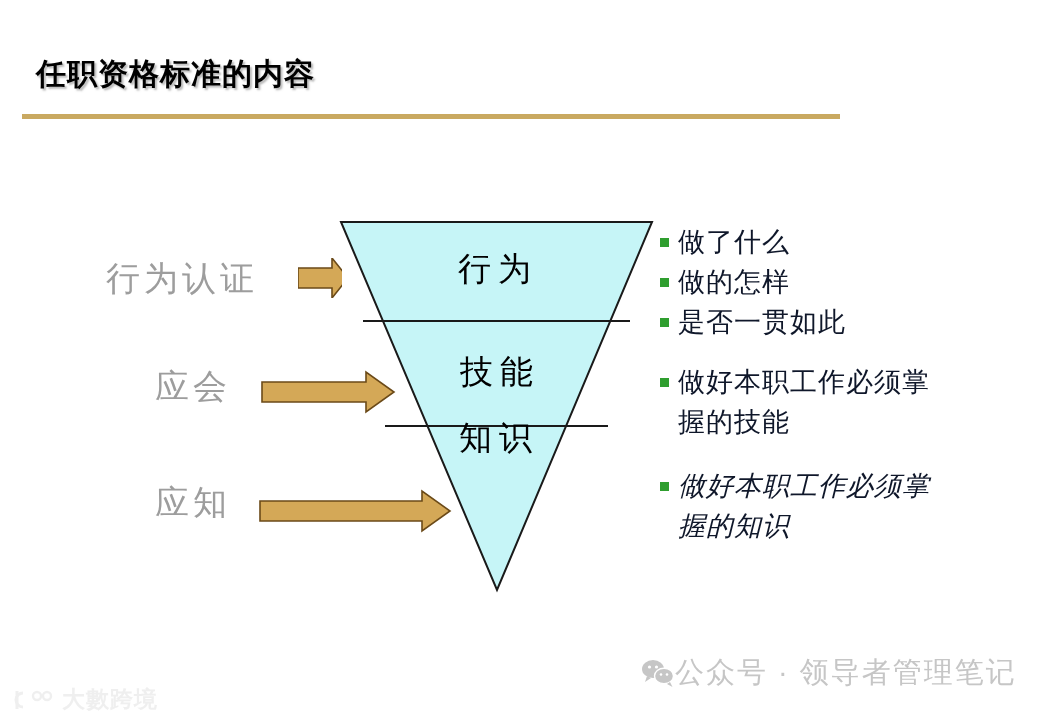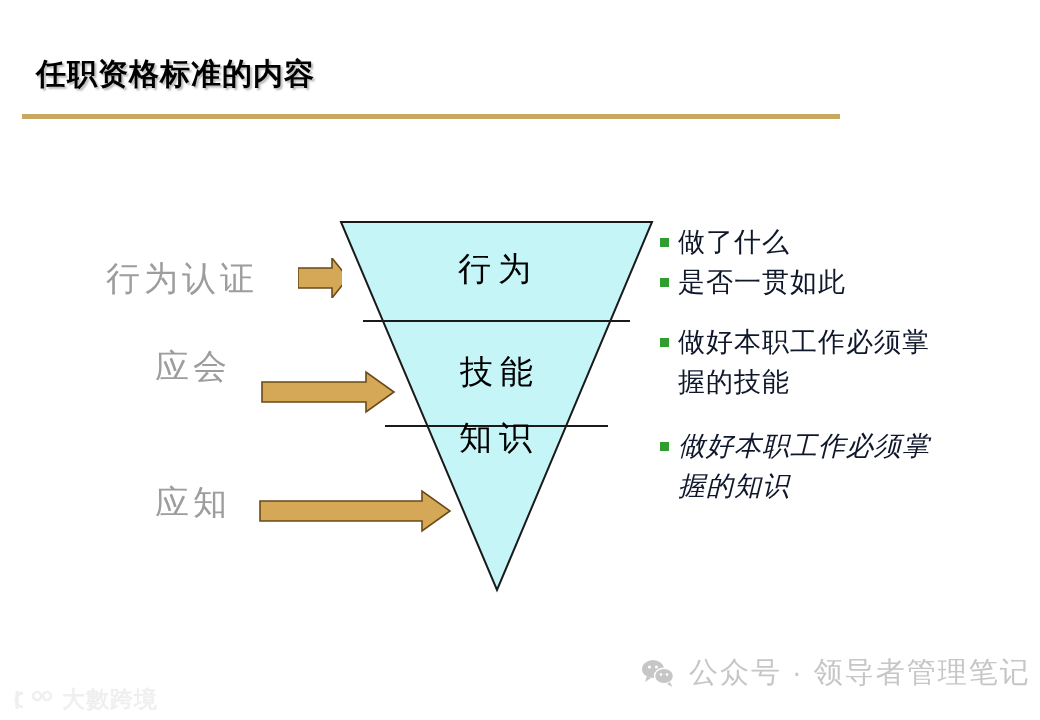--- a/index.html
+++ b/index.html
@@ -45,21 +45,21 @@
   
   .stage-label {
     position: absolute;
     color: #9d9d9d;
     font-size: 34px;
     letter-spacing: 4px;
     white-space: nowrap;
     font-family: "Liberation Serif", "DejaVu Serif", serif;
   }
   .stage-label.l1 { left: 106px; top: 256px; }
-  .stage-label.l2 { left: 155px; top: 344px; text-align: center; }
+  .stage-label.l2 { left: 155px; top: 364px; text-align: center; }
   .stage-label.l3 { left: 155px; top: 480px; }
 
   
   .arrow {
     position: absolute;
     height: 0;
   }
   .arrow svg { display: block; overflow: visible; }
 
   
@@ -117,21 +117,20 @@
     width: 258px;
   }
 
   
   .wechat-watermark {
     position: absolute;
     left: 641px;
     top: 653px;
     display: flex;
     align-items: center;
-    gap: 14px;
   }
   .wechat-watermark .wm-text {
     color: #c6c6c6;
     font-size: 29px;
     letter-spacing: 2px;
     font-family: "Liberation Sans", "DejaVu Sans", sans-serif;
     white-space: nowrap;
   }
   .wechat-icon { width: 34px; height: 30px; }
   .wechat-icon svg { display: block; }
@@ -200,20 +199,24 @@
   <div class="band-label b1">行为</div>
   <div class="band-label b2">技能</div>
   <div class="band-label b3">知识</div>
 
   <div class="bullets">
 
     <div class="bullet-group-1">
       <div class="bullet-item">
         <span class="mark"></span>
         <span class="txt">做了什么</span>
+      </div>
+      <div class="bullet-item">
+        <span class="mark"></span>
+        <span class="txt">做的怎样</span>
       </div>
       <div class="bullet-item">
         <span class="mark"></span>
         <span class="txt">是否一贯如此</span>
       </div>
     </div>
 
     <div class="bullet-group-2">
       <div class="bullet-item wrap">
         <span class="mark"></span>

